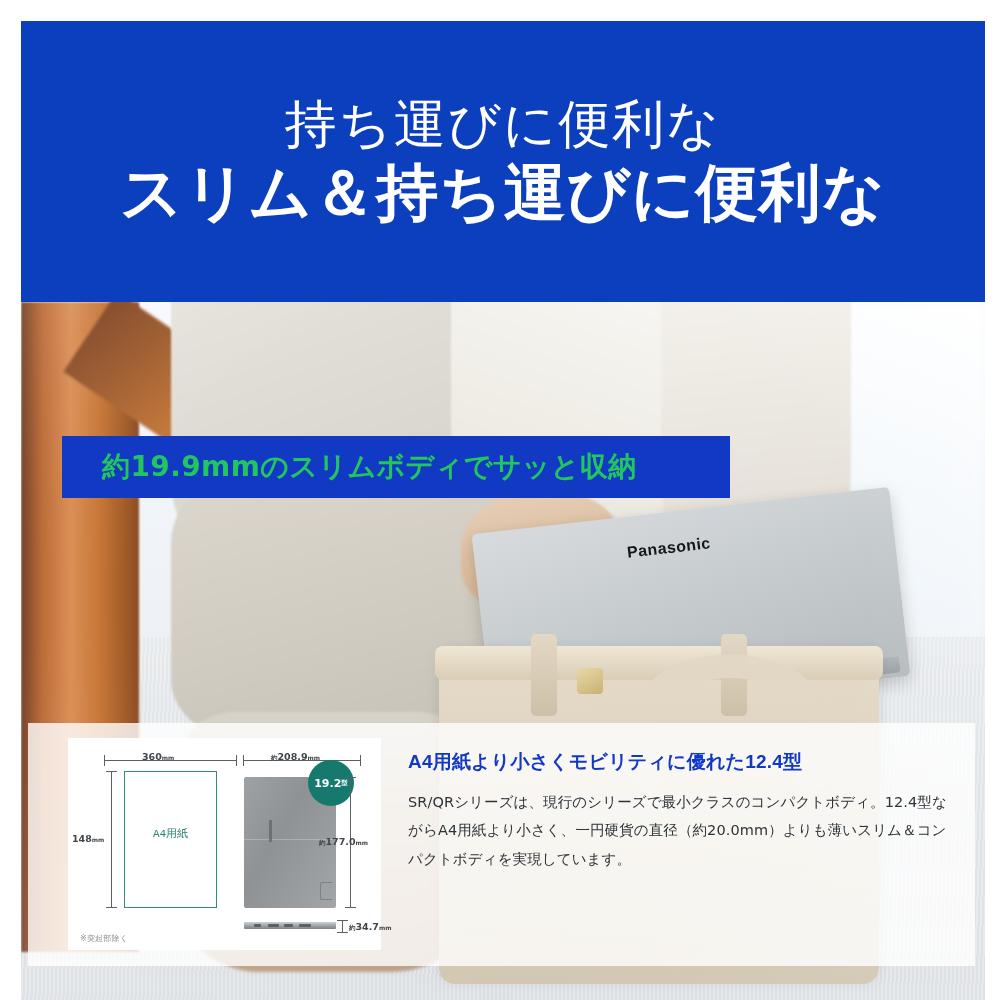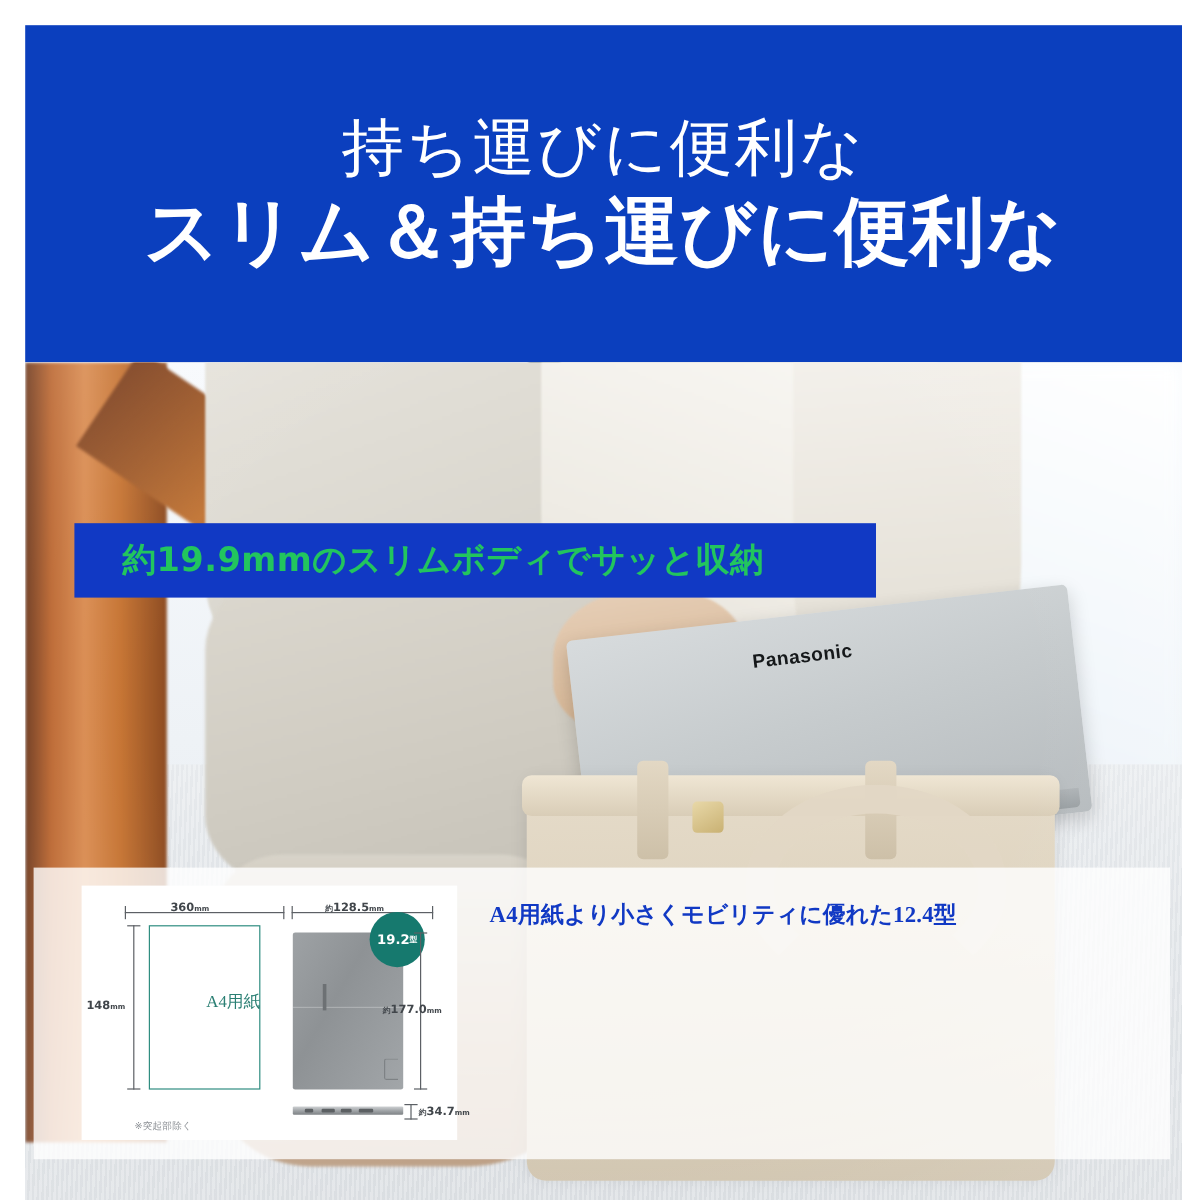--- a/index.html
+++ b/index.html
@@ -285,21 +285,20 @@
     left:40px;top:15px;
     width:313px;height:212px;
     background:#ffffff;
   }
   .spec-note{
     position:absolute;
     left:12px;bottom:6px;
     font-size:8px;color:#8d9196;
     letter-spacing:.2px;
     font-family:"DejaVu Sans","Liberation Sans",sans-serif;
-    margin-left:32px;
   }
 
   
   .dim-label{
     position:absolute;
     font-size:9.5px;font-weight:bold;color:#41464b;
     font-family:"DejaVu Sans","Liberation Sans",sans-serif;
     white-space:nowrap;
   }
   .dim-label .unit{font-size:6px;font-weight:bold;}
@@ -307,23 +306,23 @@
 
   .a4-box{
     position:absolute;
     left:56px;top:33px;width:93px;height:137px;
     border:1.3px solid #2f8d80;
     background:#ffffff;
   }
   .a4-text{
     position:absolute;
     left:56px;top:88px;width:93px;
-    text-align:right;
-    font-size:14px;color:#2a7f73;
-    font-family:Liberation Serif, serif;
+    text-align:center;
+    font-size:11px;color:#2a7f73;
+    font-family:Liberation Mono, monospace;
   }
   .lap-box{
     position:absolute;
     left:176px;top:39px;width:92px;height:131px;
     background:linear-gradient(120deg,#9ea2a5 0%,#8e9295 40%,#a2a6a9 100%);
     border-radius:2px;
   }
   .lap-seam{
     position:absolute;left:176px;top:101px;width:92px;height:1px;
     background:rgba(255,255,255,.25);
@@ -369,21 +368,21 @@
     position:absolute;
     left:380px;top:26px;
     width:540px;
   }
   .info-head{
     color:#1139c4;
     font-size:19px;font-weight:bold;
     letter-spacing:.2px;
     margin-bottom:13px;
     white-space:nowrap;
-    font-family:Liberation Serif, serif;
+    font-family:Liberation Sans, sans-serif;
   }
   .info-body{
     color:#2e3338;
     font-size:14.5px;
     line-height:1.95;
     letter-spacing:.1px;
     font-family:"DejaVu Sans","Liberation Sans",sans-serif;
   }
 </style>
 </head>
@@ -446,21 +445,21 @@
       <div class="tick" style="left:36px;top:17px;width:1px;height:11px;"></div>
       <div class="tick" style="left:168px;top:17px;width:1px;height:11px;"></div>
       <div class="dim-label" style="left:74px;top:13px;">
         <span>360</span><span class="unit">mm</span>
       </div>
 
       <div class="arrow-h" style="left:175px;top:22px;width:118px;"></div>
       <div class="tick" style="left:175px;top:17px;width:1px;height:11px;"></div>
       <div class="tick" style="left:292px;top:17px;width:1px;height:11px;"></div>
       <div class="dim-label" style="left:203px;top:13px;">
-        <span class="pre">約</span><span>128.5</span><span class="unit">mm</span>
+        <span class="pre">約</span><span>208.9</span><span class="unit">mm</span>
       </div>
 
       <div class="arrow-v" style="left:43px;top:33px;height:137px;"></div>
       <div class="tick" style="left:38px;top:33px;width:11px;height:1px;"></div>
       <div class="tick" style="left:38px;top:169px;width:11px;height:1px;"></div>
       <div class="dim-label" style="left:4px;top:95px;">
         <span>148</span><span class="unit">mm</span>
       </div>
 
       <div class="a4-box"></div>
@@ -494,16 +493,17 @@
       <div class="tick" style="left:269px;top:194px;width:11px;height:1px;"></div>
       <div class="dim-label" style="left:281px;top:183px;">
         <span class="pre">約</span><span>34.7</span><span class="unit">mm</span>
       </div>
 
       <div class="spec-note">※突起部除く</div>
     </div>
 
     <div class="info-text">
       <div class="info-head">A4用紙より小さくモビリティに優れた12.4型</div>
+      <div class="info-body">SR/QRシリーズは、現行のシリーズで最小クラスのコンパクトボディ。12.4型ながらA4用紙より小さく、一円硬貨の直径（約20.0mm）よりも薄いスリム＆コンパクトボディを実現しています。</div>
     </div>
 
   </div>
 </div>
 
 </body></html>

